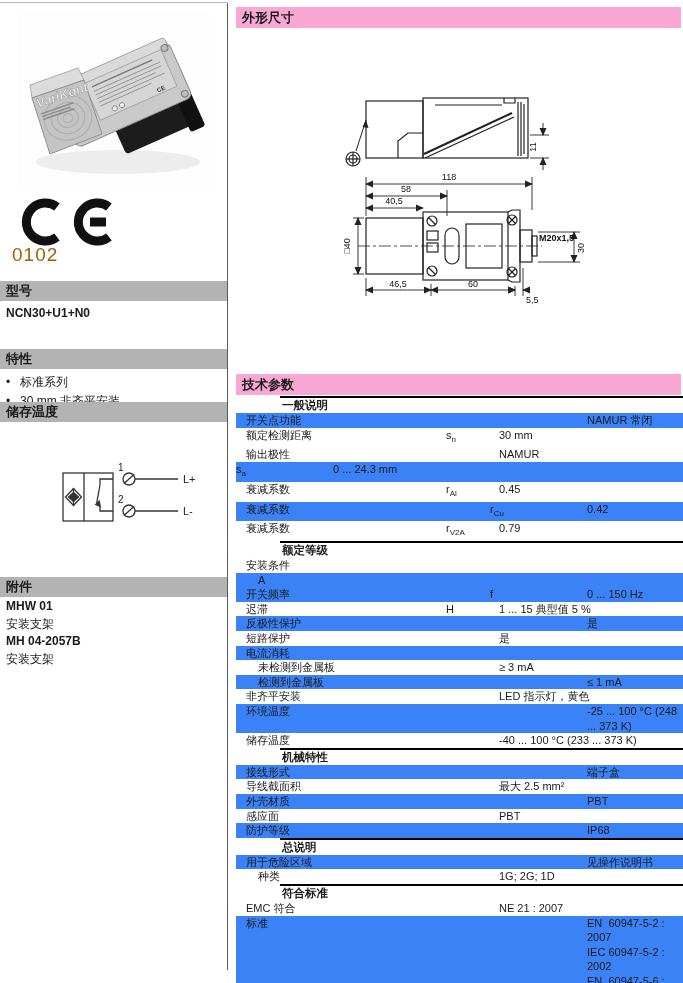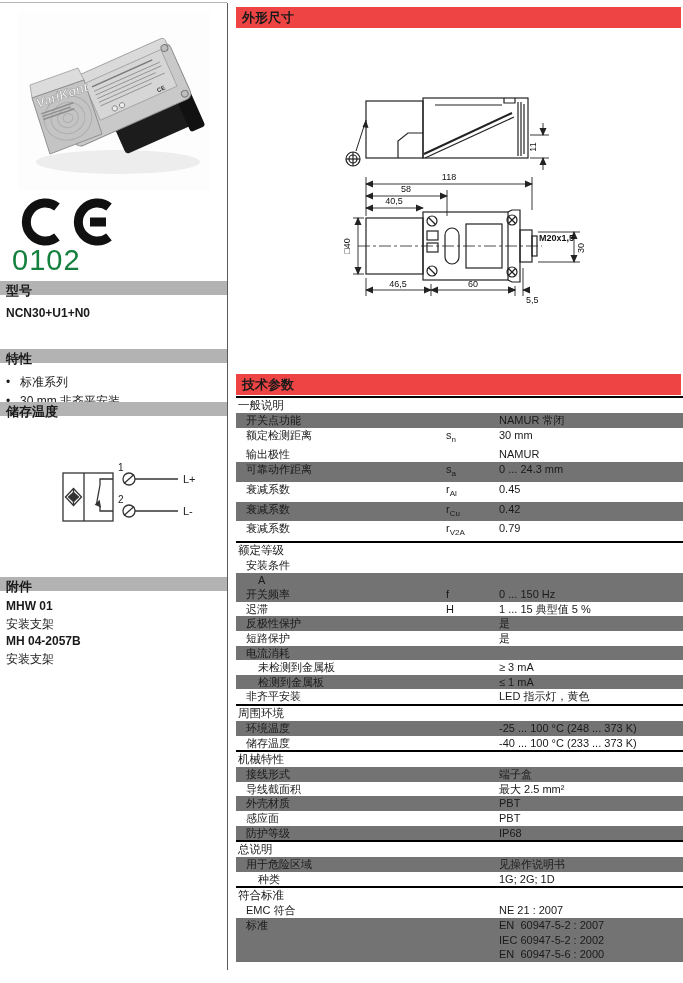--- a/index.html
+++ b/index.html
@@ -4,39 +4,39 @@
 <style>
   html,body{margin:0;padding:0;background:#fff;}
   .page{position:relative;width:683px;height:983px;background:#ffffff;
         font-family:"Liberation Sans",sans-serif;color:#1a1a1a;overflow:hidden;}
   
   .left-col{position:absolute;left:0;top:0;width:227px;height:983px;}
   .topline{position:absolute;left:0;top:2px;width:227px;height:1px;background:#b5b5b5;}
   .divider{position:absolute;left:227px;top:3px;width:1px;height:967px;background:#5a5a5a;}
   .photo{position:absolute;left:18px;top:12px;}
   .ce{position:absolute;left:12px;top:198px;}
-  .cecode{position:absolute;left:12px;top:244px;font-size:29px;letter-spacing:1px;color:#15803d;}
-  .bar{position:absolute;left:0;width:227px;height:14px;background:#b3b3b3;
+  .cecode{position:absolute;left:12px;top:244px;font-size:19px;letter-spacing:1px;color:#a16207;}
+  .bar{position:absolute;left:0;width:227px;height:20px;background:#b3b3b3;
        font-size:13px;font-weight:bold;line-height:20px;padding-left:6px;box-sizing:border-box;}
   .modelval{position:absolute;left:6px;top:306px;font-size:12px;font-weight:bold;}
   .featlist{position:absolute;left:6px;top:373px;font-size:12px;line-height:19px;}
   .featlist .b{display:inline-block;width:14px;}
   .wiring{position:absolute;left:0;top:452px;}
   .acclist{position:absolute;left:6px;top:598px;font-size:12px;line-height:17.5px;}
   .accmodel{font-weight:bold;}
   
   .right-col{position:absolute;left:236px;top:0;width:447px;height:983px;}
-  .rbar{position:absolute;left:0;width:445px;height:21px;background:#ef4444;
+  .rbar{position:absolute;left:0;width:445px;height:21px;background:#f9a8d4;
         font-size:13px;font-weight:bold;line-height:21px;padding-left:6px;box-sizing:border-box;}
   .dimsvg{position:absolute;left:0;top:28px;}
   .ttable{position:absolute;left:0;top:396px;width:447px;font-size:11px;}
-  .tsec{font-weight:normal;border-top:2px solid #000;line-height:15px;height:15px;
-        padding-left:2px;font-size:11.5px;}
+  .tsec{font-weight:bold;border-top:2px solid #000;line-height:15px;height:15px;
+        padding-left:2px;font-size:11.5px;margin-left:44px;}
   .trow{display:flex;min-height:14.6px;line-height:14.6px;}
-  .trow.shade{background:#737373;}
+  .trow.shade{background:#3b82f6;gap:44px;}
   .tl{width:210px;padding-left:10px;box-sizing:border-box;white-space:pre-wrap;}
   .tl.ind2{padding-left:22px;}
   .ts{width:53px;box-sizing:border-box;}
   .ts sub{font-size:8px;}
   .tv{flex:1;white-space:pre-wrap;}
   text{font-family:"Liberation Sans",sans-serif;}
 </style>
 </head>
 <body>
 
@@ -283,21 +283,20 @@
           <div class="tl">额定检测距离</div>
           <div class="ts">s<sub>n</sub></div>
           <div class="tv">30 mm</div>
         </div>
         <div class="trow">
           <div class="tl">输出极性</div>
           <div class="ts"></div>
           <div class="tv">NAMUR</div>
         </div>
         <div class="trow shade">
-          <div class="tl">可靠动作距离</div>
           <div class="ts">s<sub>a</sub></div>
           <div class="tv">0 ... 24.3 mm</div>
         </div>
         <div class="trow">
           <div class="tl">衰减系数</div>
           <div class="ts">r<sub>Al</sub></div>
           <div class="tv">0.45</div>
         </div>
         <div class="trow shade">
           <div class="tl">衰减系数</div>
@@ -352,21 +351,20 @@
         <div class="trow shade">
           <div class="tl ind2">检测到金属板</div>
           <div class="ts"></div>
           <div class="tv">≤ 1 mA</div>
         </div>
         <div class="trow">
           <div class="tl">非齐平安装</div>
           <div class="ts"></div>
           <div class="tv">LED 指示灯，黄色</div>
         </div>
-        <div class="tsec">周围环境</div>
         <div class="trow shade">
           <div class="tl">环境温度</div>
           <div class="ts"></div>
           <div class="tv">-25 ... 100 °C (248 ... 373 K)</div>
         </div>
         <div class="trow">
           <div class="tl">储存温度</div>
           <div class="ts"></div>
           <div class="tv">-40 ... 100 °C (233 ... 373 K)</div>
         </div>

